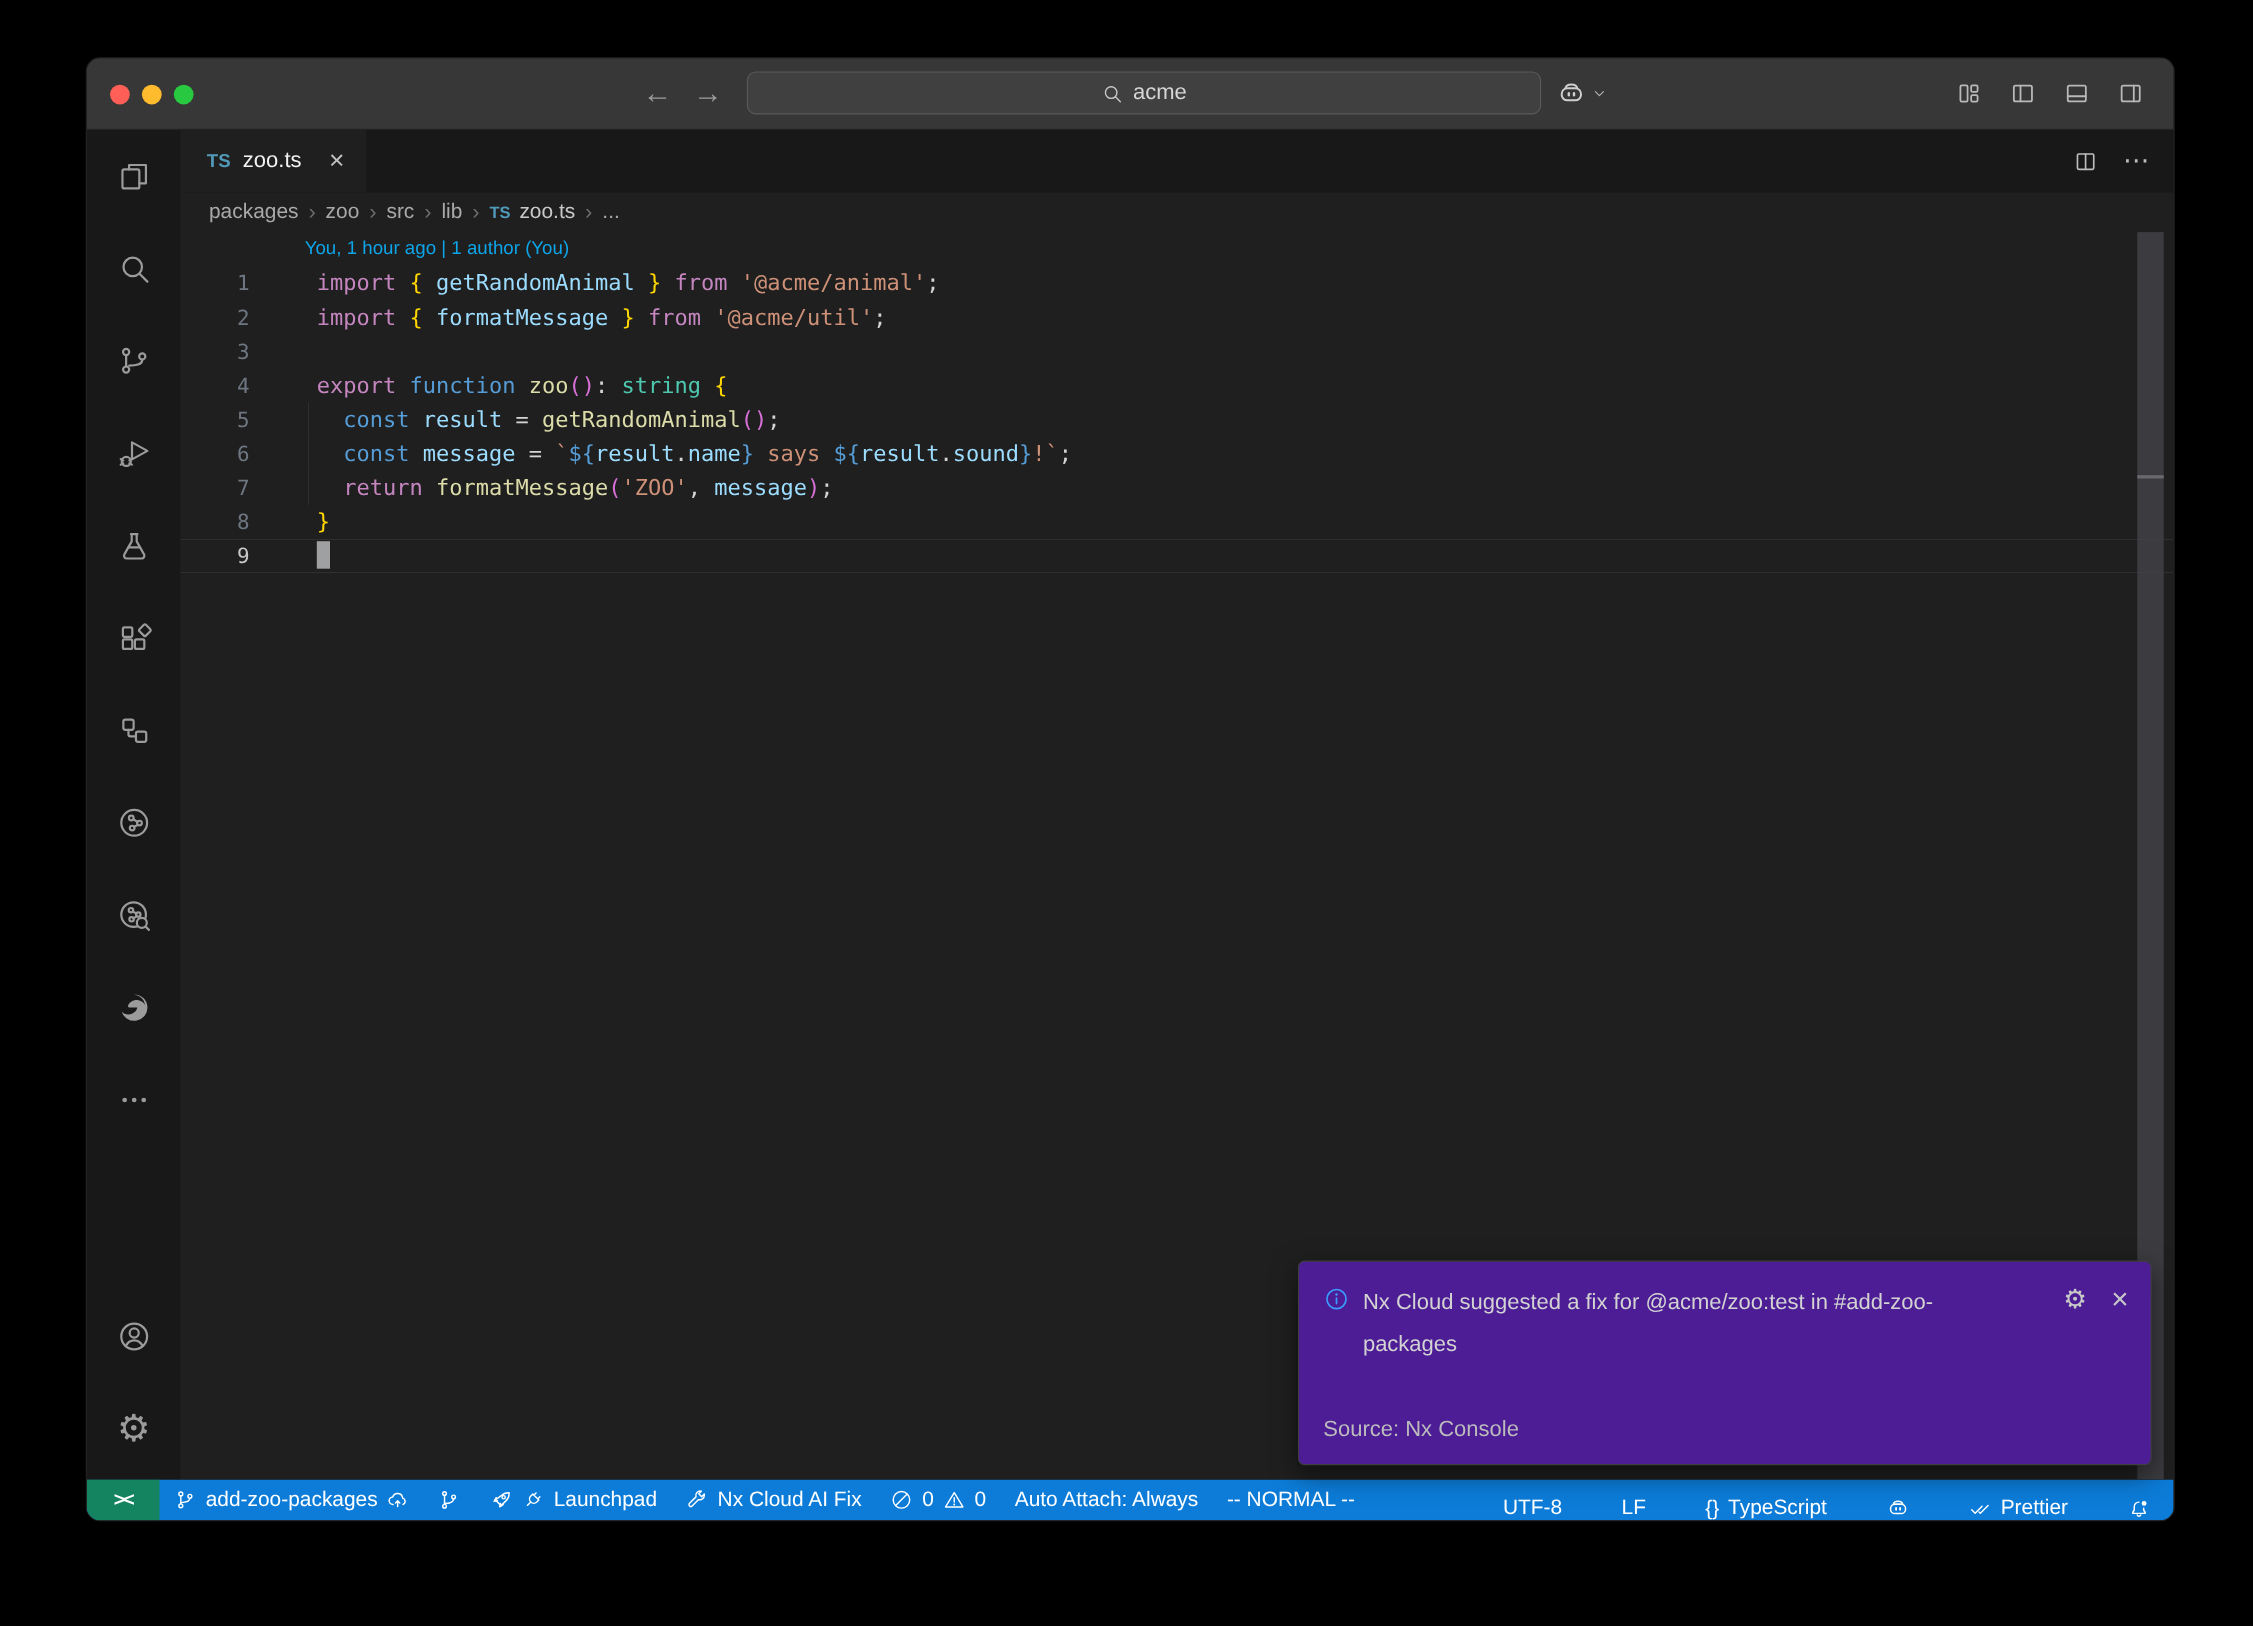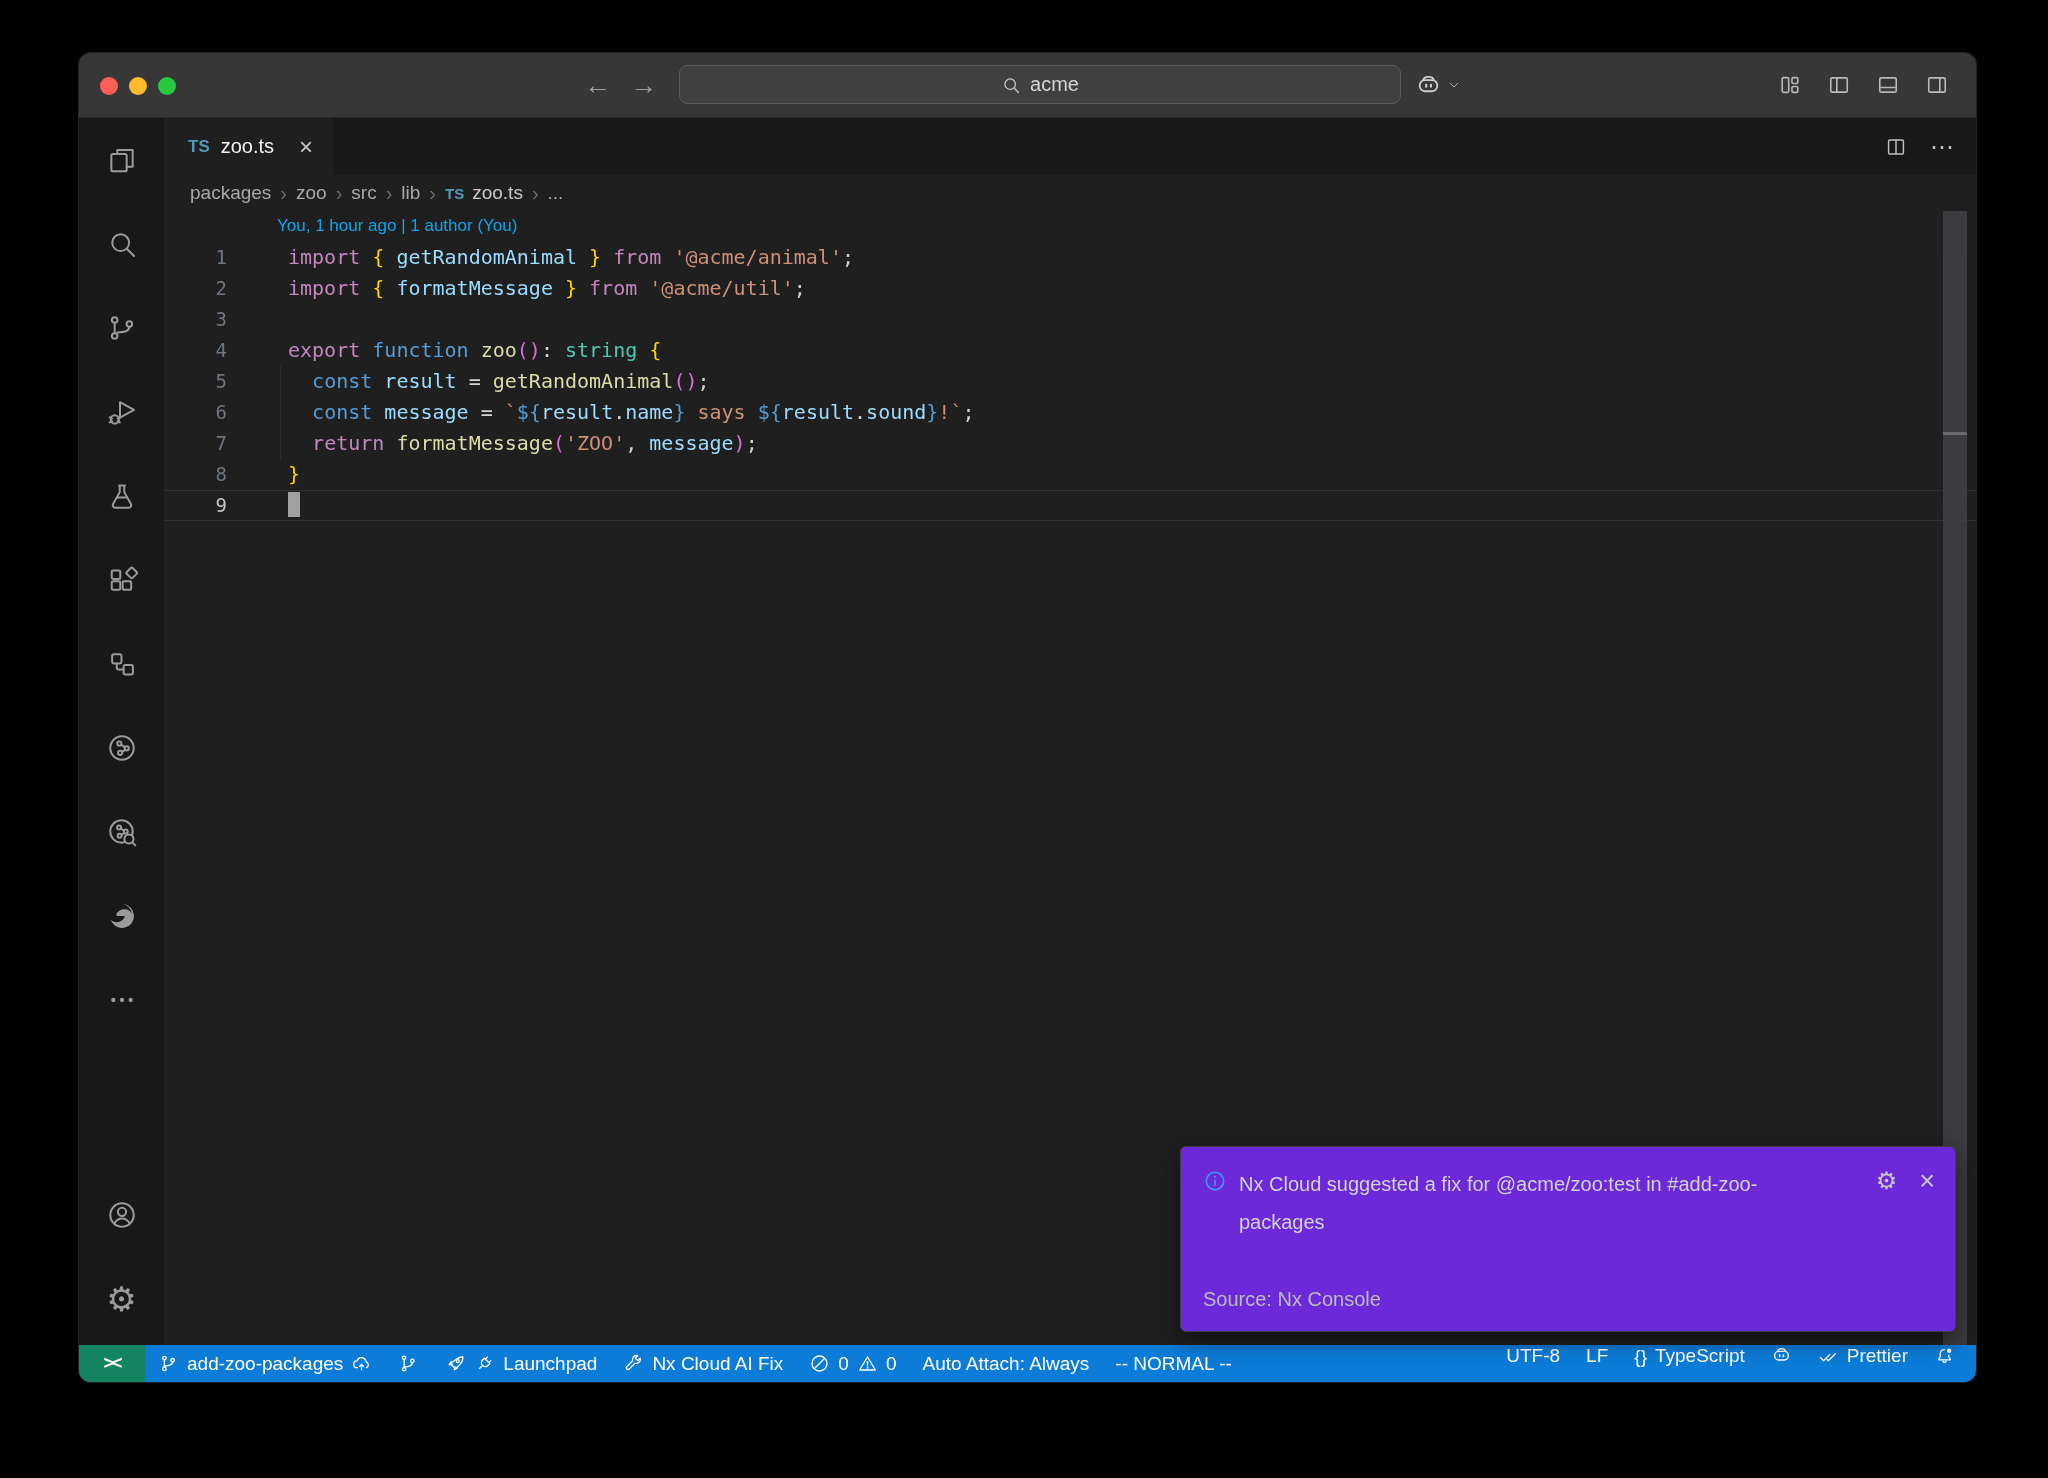--- a/index.html
+++ b/index.html
@@ -54,21 +54,21 @@
   .cur .gut{color:#c8c8c8;}
   .ctext{position:absolute;left:124px;top:0;white-space:pre;}
   .guide{position:absolute;left:116px;top:0;bottom:0;width:1px;background:#2e2e2e;}
   .cursor{display:inline-block;width:12px;height:25px;background:#9fa0a2;vertical-align:-5px;}
   .tok-kw{color:#c586c0}.tok-blue{color:#569cd6}.tok-fn{color:#dcdcaa}.tok-var{color:#9cdcfe}
   .tok-str{color:#ce9178}.tok-type{color:#4ec9b0}.tok-b1{color:#ffd700}.tok-b2{color:#d670d6}
   .tok-pun{color:#d4d4d4}.tok-tpl{color:#569cd6}
   .scrollbar{position:absolute;top:0;bottom:0;right:9px;width:24px;background:#424247;opacity:.85;}
   .scroll-marker{position:absolute;left:0;right:0;top:221px;height:3px;background:#77777c;}
   
-  .toast{position:absolute;right:20px;bottom:50px;width:776px;height:186px;background:#6d28d9;border:1px solid #3f3f41;
+  .toast{position:absolute;right:20px;bottom:50px;width:776px;height:186px;background:#4c1d95;border:1px solid #3f3f41;
     border-radius:6px;box-shadow:0 8px 24px rgba(0,0,0,.5);box-sizing:border-box;padding:18px 20px 16px 22px;z-index:5;}
   .toast-row1{display:flex;align-items:flex-start;}
   .toast-info{margin-top:4px;color:#3b9eff;flex:none;}
   .toast-info svg{width:24px;height:24px;display:block;}
   .toast-msg{margin-left:12px;width:588px;color:#d3d3d3;font-size:20px;line-height:38px;}
   .toast-tools{margin-left:auto;display:flex;gap:22px;color:#c8c8c8;align-items:center;margin-top:2px;}
   .toast-gear{font-size:24px;cursor:pointer;}
   .toast-close{font-size:27px;cursor:pointer;line-height:1;}
   .toast-row2{position:absolute;left:22px;right:20px;bottom:20px;display:flex;align-items:center;}
   .toast-source{color:#bcbcbc;font-size:20px;}
@@ -78,21 +78,21 @@
   .btn-primary{background:var(--button);}
   .btn-secondary{background:#39393d;}
   
   .statusbar{height:37px;background:var(--accent);flex:none;display:flex;align-items:stretch;color:#fff;font-size:19px;}
   .sb-item{display:flex;align-items:center;gap:8px;padding:0 13px;cursor:pointer;white-space:nowrap;}
   .sb-item .icon svg{width:21px;height:21px;display:block;}
   .sb-item .icon.txt{font-size:19px;line-height:1;}
   .sb-item.remote{background:var(--remote);width:66px;box-sizing:border-box;justify-content:center;
     font-weight:bold;font-size:18px;letter-spacing:-2px;padding:0;}
   .sb-left{display:flex;align-items:stretch;}
-  .sb-right{margin-left:auto;display:flex;align-items:flex-start;padding-right:8px;}
+  .sb-right{margin-left:auto;display:flex;align-items:flex-end;padding-right:8px;gap:28px;}
 </style>
 </head>
 <body>
 
 <div class="window">
 
   <div class="titlebar">
     <div class="traffic">
       <span class="tl" style="background:var(--traffic_close)"></span>
       <span class="tl" style="background:var(--traffic_minimize)"></span>

